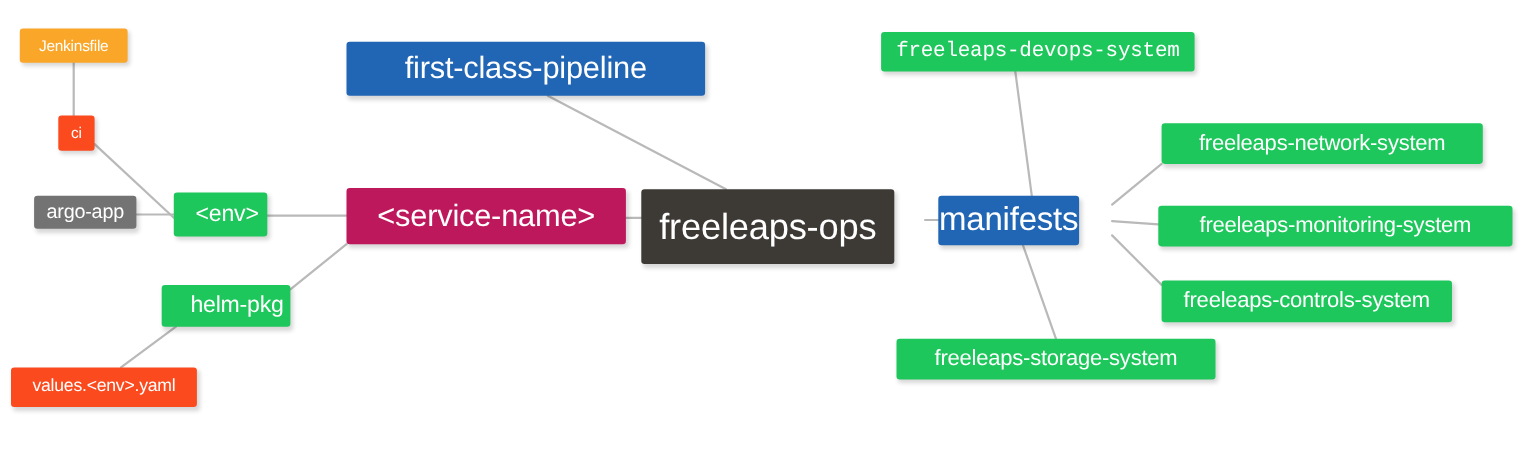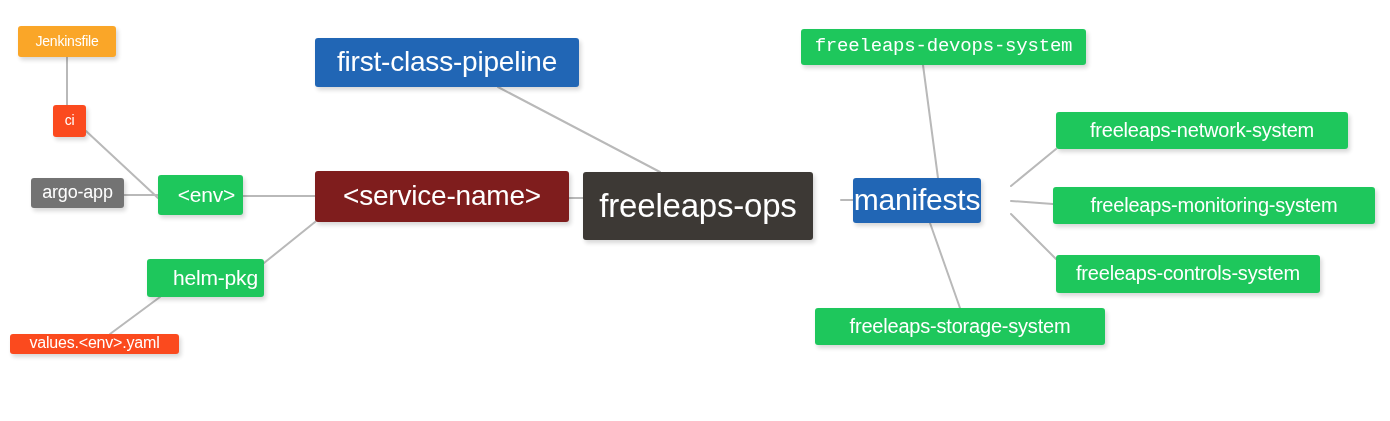--- a/index.html
+++ b/index.html
@@ -73,30 +73,30 @@
       </div>
       <div class="node" style="left: 53px; top: 105px; width: 33px; height: 32px; background: rgb(251, 74, 30); font-size: 14px;">
         <span class="node-label">ci</span>
       </div>
       <div class="node" style="left: 31px; top: 178px; width: 93px; height: 30px; background: #737373; font-size: 18px;">
         <span class="node-label">argo-app</span>
       </div>
       <div class="node" style="left: 158px; top: 175px; width: 85px; height: 40px; background: rgb(30, 199, 92); font-size: 21px; padding-left: 12px;">
         <span class="node-label">&lt;env&gt;</span>
       </div>
-      <div class="node" style="left: 315px; top: 171px; width: 254px; height: 51px; background: #7f1d1d; font-size: 28px;">
+      <div class="node" style="left: 315px; top: 171px; width: 254px; height: 51px; background: #be185d; font-size: 28px;">
         <span class="node-label">&lt;service-name&gt;</span>
       </div>
-      <div class="node" style="left: 315px; top: 38px; width: 264px; height: 49px; background: rgb(33, 102, 181); font-size: 28px;">
+      <div class="node" style="left: 315px; top: 38px; width: 326px; height: 49px; background: rgb(33, 102, 181); font-size: 28px;">
         <span class="node-label">first-class-pipeline</span>
       </div>
       <div class="node" style="left: 147px; top: 259px; width: 117px; height: 38px; background: rgb(30, 199, 92); font-size: 21px; padding-left: 20px;">
         <span class="node-label">helm-pkg</span>
       </div>
-      <div class="node" style="left: 10px; top: 334px; width: 169px; height: 20px; background: rgb(251, 74, 30); font-size: 16px;">
+      <div class="node" style="left: 10px; top: 334px; width: 169px; height: 36px; background: rgb(251, 74, 30); font-size: 16px;">
         <span class="node-label">values.&lt;env&gt;.yaml</span>
       </div>
       <div class="node" style="left: 583px; top: 172px; width: 230px; height: 68px; background: rgb(61, 57, 53); font-size: 33px;">
         <span class="node-label">freeleaps-ops</span>
       </div>
       <div class="node" style="left: 853px; top: 178px; width: 128px; height: 45px; background: rgb(33, 102, 181); font-size: 30px;">
         <span class="node-label">manifests</span>
       </div>
       <div class="node" style="left: 801px; top: 29px; width: 285px; height: 36px; background: rgb(30, 199, 92); font-size: 19px; font-family: Liberation Mono, monospace;">
         <span class="node-label">freeleaps-devops-system</span>

